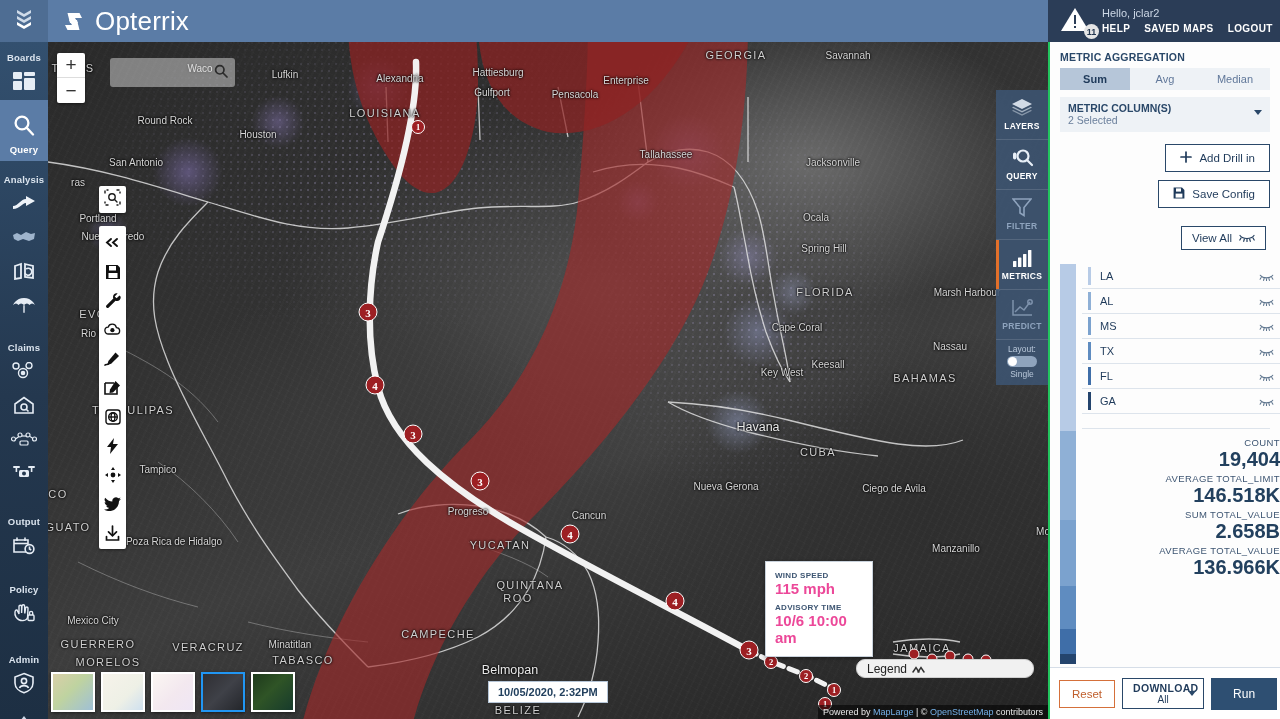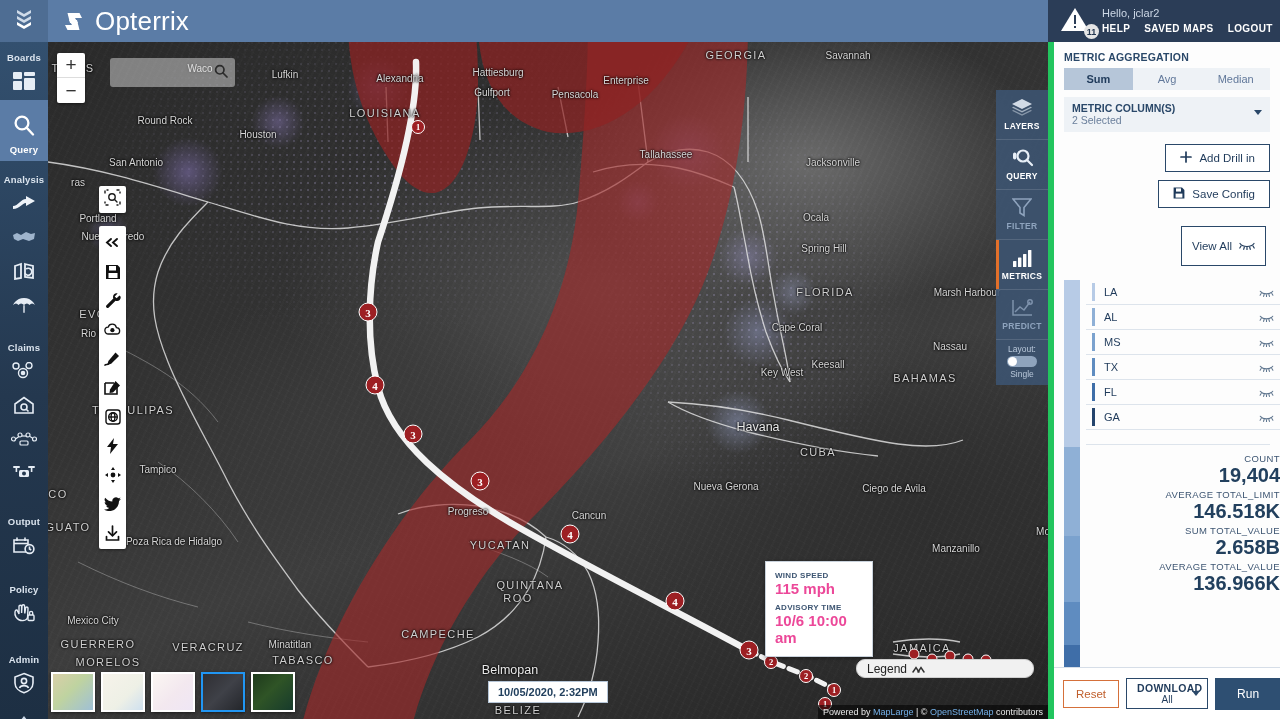--- a/index.html
+++ b/index.html
@@ -228,21 +228,21 @@
   }
   .bm {
     width:44px; height:40px; border:2px solid #fff; cursor:pointer; overflow:hidden;
     box-shadow:0 1px 3px rgba(0,0,0,.5);
   }
   .bm.sel { border-color:#2196f3; }
 
   
   #rpanel {
     position:absolute; right:0; top:42px; width:232px; height:677px;
-    background:#fdfdfd; border-left:6px solid #22c55e; display:flex; flex-direction:column;
+    background:#fdfdfd; border-left:2px solid #22c55e; display:flex; flex-direction:column;
   }
   #rp-scroll { flex:1; overflow:hidden; position:relative; }
   .rp-sec-title {
     font-size:10.5px; font-weight:bold; color:#2a4869; letter-spacing:.2px;
     padding:9px 0 5px 10px;
   }
   .seg {
     display:flex; margin:0 10px; background:#eef2f6; height:22px;
   }
   .seg div {
@@ -923,21 +923,21 @@
                 <rect x="3" y="1.4" width="5" height="3.2" fill="#fff"></rect>
             <rect x="2.6" y="6.6" width="6.8" height="4" fill="#fff"></rect>
               </g>
             </svg>
         </span>
         <span>Save Config</span>
       </button>
     </div>
 
     <div class="btn-row" style="margin-top:18px; padding-right:14px">
-      <button class="btn-out" style="padding:13px 10px">
+      <button class="btn-out" style="padding:5px 10px">
         <span>View All</span>
         <span>
           <svg width="16" height="9" viewBox="0 0 16 9">
               <g fill="none" stroke="#1f3a5a" stroke-width="1.2" stroke-linecap="round">
             <path d="M1 2.5 C4 6.5 12 6.5 15 2.5"></path>
                 <line x1="2" y1="5" x2=".8" y2="7"></line>
                 <line x1="5.3" y1="6.2" x2="4.7" y2="8.3"></line>
             <line x1="8" y1="6.5" x2="8" y2="8.6"></line>
                 <line x1="10.7" y1="6.2" x2="11.3" y2="8.3"></line>
                 <line x1="14" y1="5" x2="15.2" y2="7"></line>

